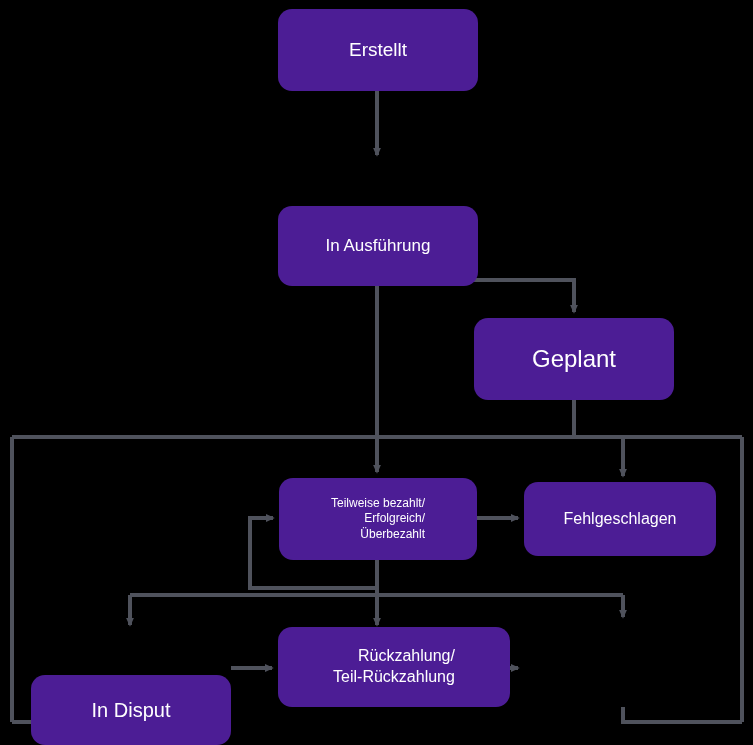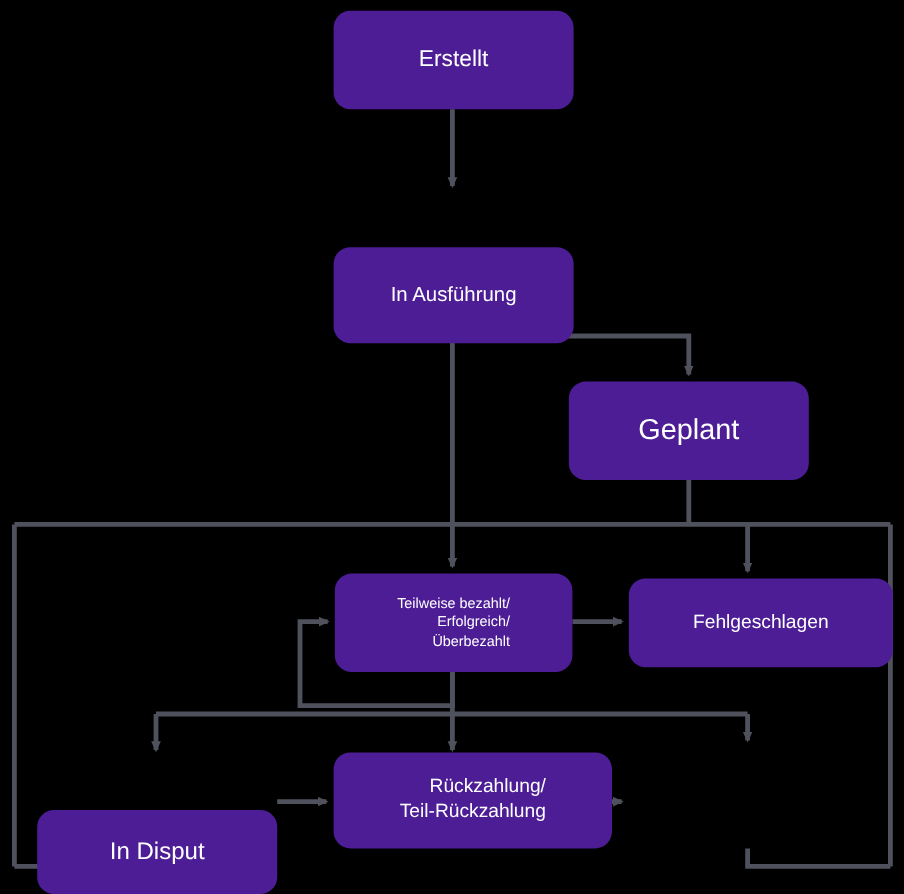--- a/index.html
+++ b/index.html
@@ -37,21 +37,21 @@
     padding: 2px 0;
   }
   .node-label {
     display: block;
     white-space: pre-line;
   }
   .n-erstellt      { left: 278px; top: 9px;   width: 200px; height: 82px;  font-size: 19px; }
   .n-inausfuehrung { left: 278px; top: 161px; width: 200px; height: 80px;  font-size: 17px; margin-top: 45px; }
   .n-geplant       { left: 474px; top: 318px; width: 200px; height: 82px;  font-size: 24px; }
   .n-teilweise     { left: 279px; top: 478px; width: 198px; height: 82px;  font-size: 12px; }
-  .n-fehlg         { left: 524px; top: 482px; width: 220px; height: 74px;  font-size: 16px; }
+  .n-fehlg         { left: 524px; top: 482px; width: 192px; height: 74px;  font-size: 16px; }
   .n-disput        { left: 31px;  top: 631px; width: 200px; height: 70px;  font-size: 20px; margin-top: 44px; }
   .n-rueckzahlung  { left: 278px; top: 627px; width: 232px; height: 80px;  font-size: 16px; }
   .n-rueckbuchung  { left: 524px; top: 623px; width: 200px; height: 84px;  font-size: 17px; }
 </style>
 </head>
 <body>
 
 <div id="canvas">
 
   <svg id="edges" viewBox="0 0 753 745" xmlns="http://www.w3.org/2000/svg">

